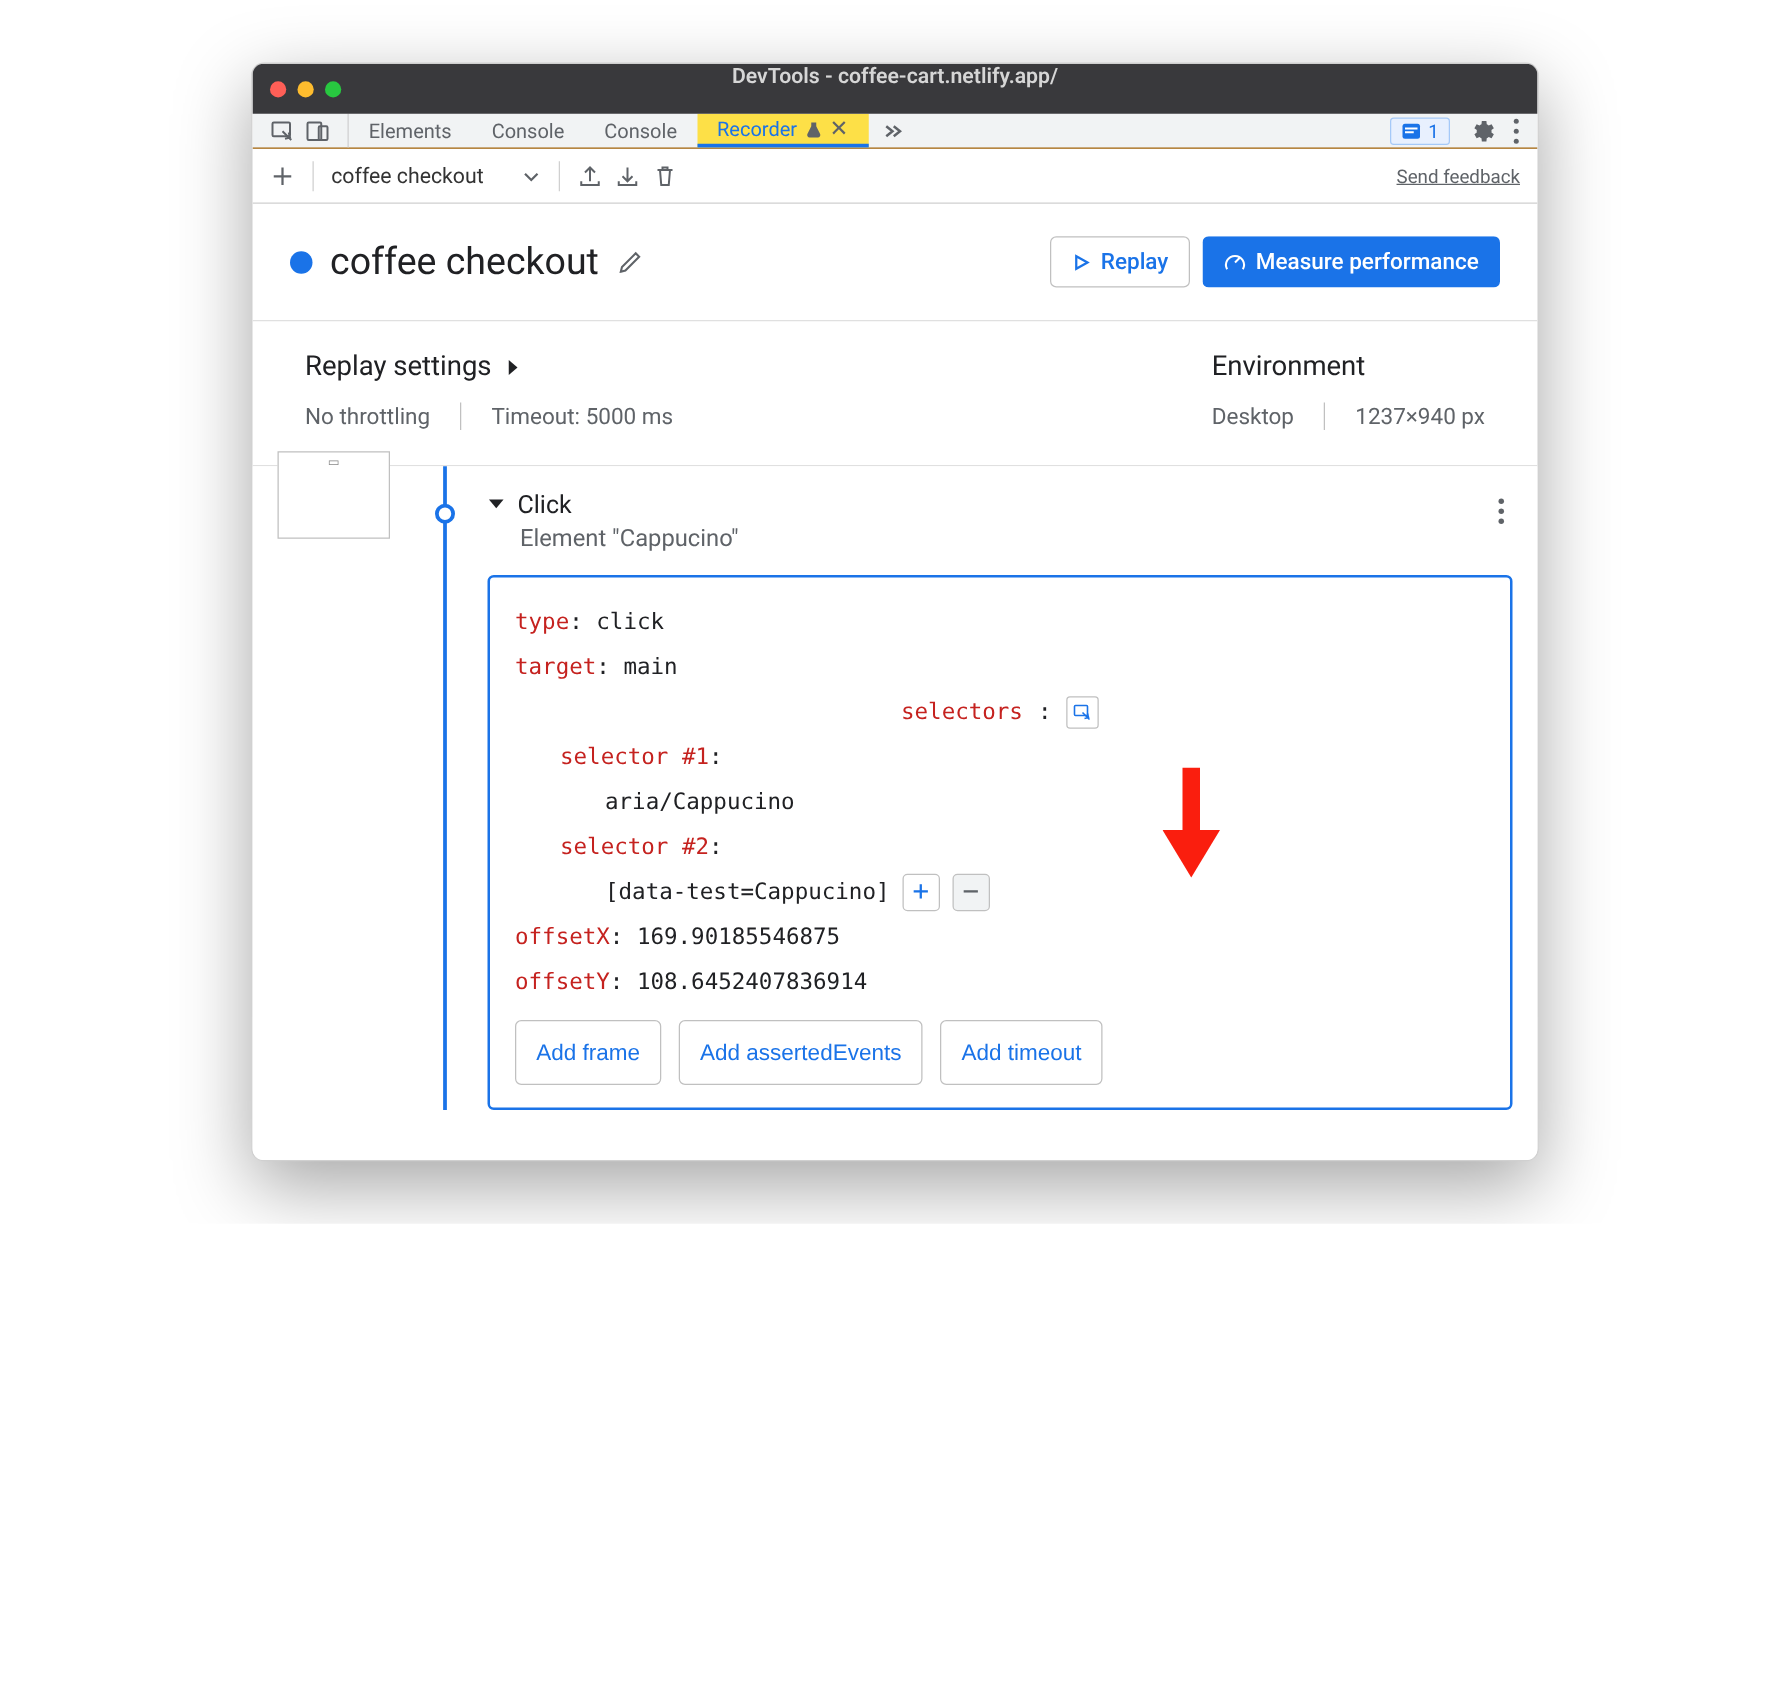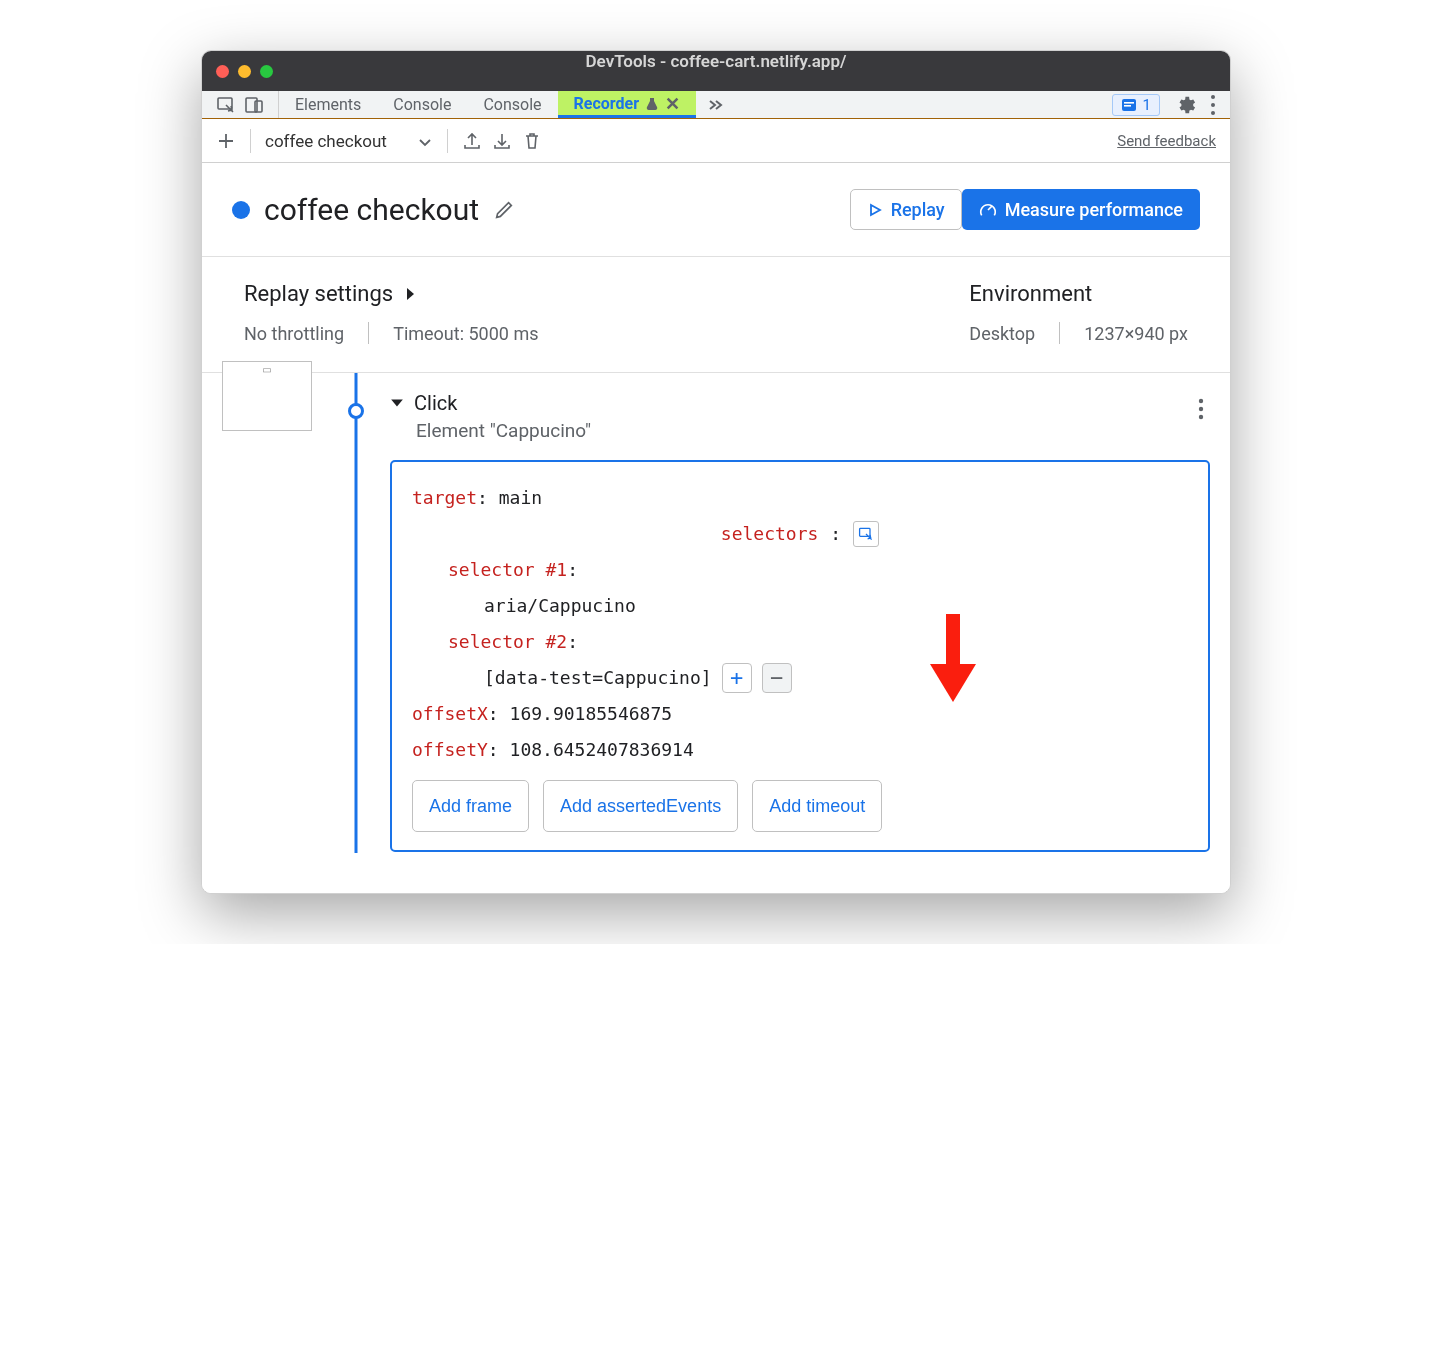--- a/index.html
+++ b/index.html
@@ -65,22 +65,22 @@
     display: flex;
     align-items: center;
     padding: 0 16px;
     color: #5f6368;
     cursor: pointer;
     gap: 6px;
   }
   .tab.active {
     color: #1a73e8;
     border-bottom: 3px solid #1a73e8;
-    background: #bef264;
-    font-weight: 700;
+    background: #fde047;
+    font-weight: 400;
   }
   .tabsrow .overflow {
     display: flex; align-items: center; padding: 0 10px; color: #5f6368;
   }
   .tabsrow .spacer { flex: 1; }
   .tabsrow .right {
     display: flex; align-items: center; gap: 14px; padding: 0 14px;
   }
   .issue-badge {
     display: flex; align-items: center; gap: 6px;
@@ -125,21 +125,21 @@
   }
   .header h1 {
     font-size: 30px;
     font-weight: 400;
     color: #202124;
   }
   .header .edit-icon { color: #5f6368; }
   .header .actions {
     margin-left: auto;
     display: flex;
-    gap: 0;
+    gap: 10px;
   }
   .btn {
     padding: 9px 16px;
     border-radius: 5px;
     font-size: 18px;
     font-weight: 500;
     cursor: pointer;
     display: flex;
     align-items: center;
     gap: 8px;
@@ -482,20 +482,21 @@
 
       <div class="step-detail">
 
         <div class="arrow">
           <svg width="46" height="90" viewBox="0 0 46 90">
               <rect x="16" y="0" width="14" height="52" fill="#fa1e0e"></rect>
               <path d="M0 50 L46 50 L23 88 Z" fill="#fa1e0e"></path>
             </svg>
         </div>
 
+        <div><span class="key">type</span>: <span>click</span></div>
         <div><span class="key">target</span>: <span>main</span></div>
         <div class="selectors-line">
           <span class="key">selectors</span>:
           <span class="pick-icon">
             <svg width="16" height="16" viewBox="0 0 20 20" fill="none" stroke="#1a73e8" stroke-width="1.6">
                 <rect x="2" y="3" width="13" height="10" rx="1"></rect>
                 <path d="M10 10l7 7M12 16l4-1-1-4"></path>
               </svg>
           </span>
         </div>

